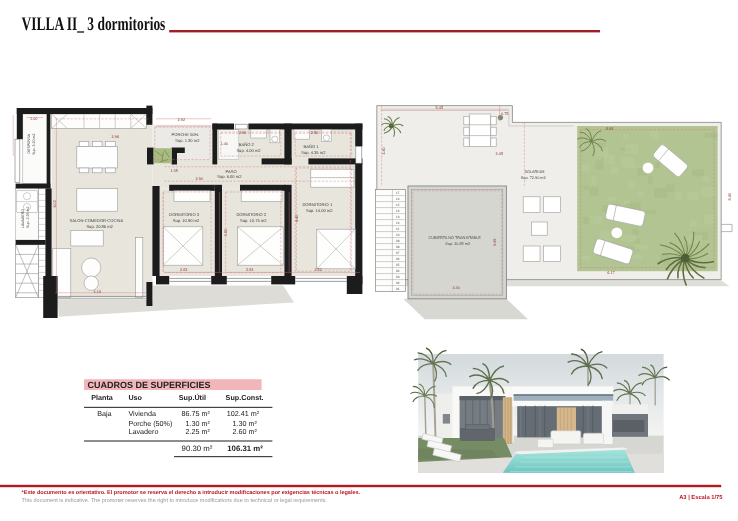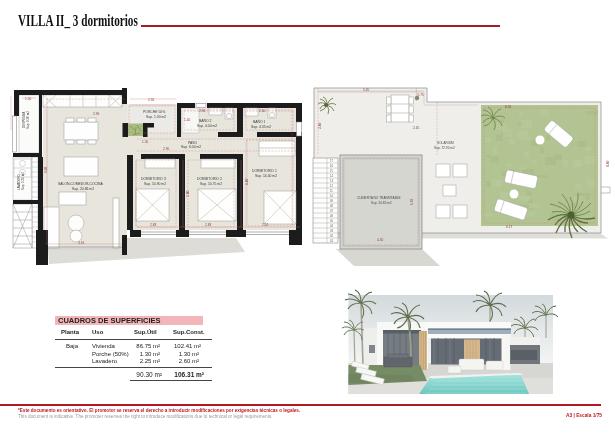--- a/index.html
+++ b/index.html
@@ -645,21 +645,21 @@
 
 <polygon points="428,377.5 431,376 520,373 524,374.5 433,378.5" fill="#eff0ee"></polygon>
 
 <g stroke="#bfeae5" stroke-width="0.7" fill="none" opacity="0.55">
 <path d="M436,381 h85 M433,385 h91 M429,389 h97 M425,393 h102"></path>
 </g>
 <rect x="348.5" y="295" width="204.5" height="99" fill="#ffffff" opacity="0.15"></rect>
 </g>
 </svg>
 
-<div class="abs" style="left:55px;top:316px;width:157px;">
+<div class="abs" style="left:70px;top:316px;width:157px;">
 
   <div style="background:#f2b6ba;height:9px;line-height:9.5px;font-size:7.5px;font-weight:bold;color:#222;padding-left:3px;width:145px;">CUADROS DE SUPERFICIES</div>
 
   <div style="border-bottom:0.7px solid #444;margin-top:4px;padding-bottom:2px;font-size:6px;font-weight:bold;color:#222;position:relative;height:8px;">
     <span style="position:absolute;left:6px;">Planta</span>
     <span style="position:absolute;left:37px;">Uso</span>
     <span style="position:absolute;left:79px;">Sup.Útil</span>
     <span style="position:absolute;left:118px;">Sup.Const.</span>
   </div>
 

